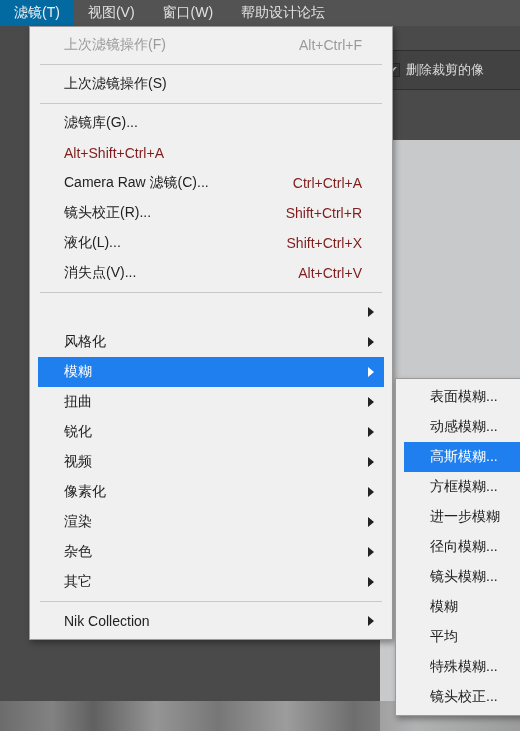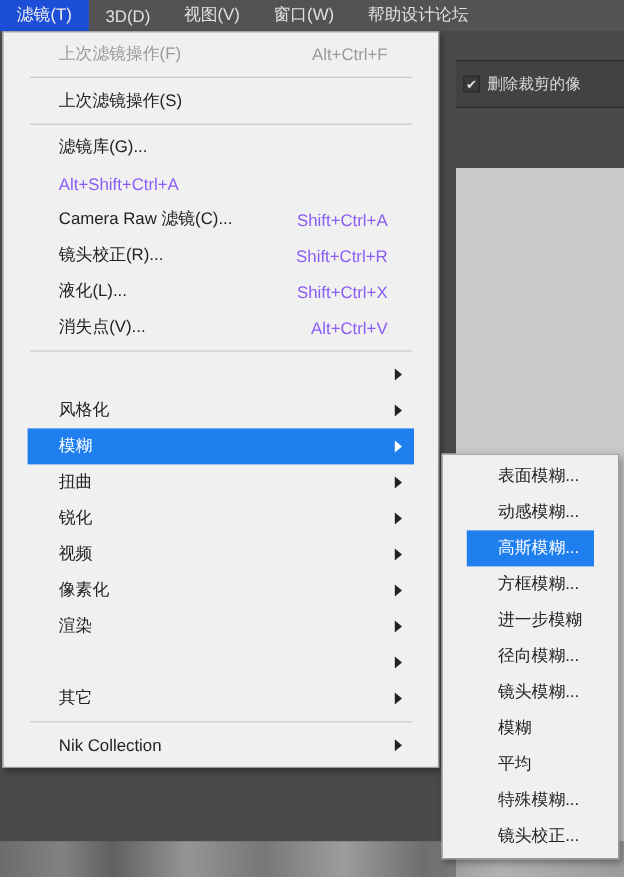--- a/index.html
+++ b/index.html
@@ -18,21 +18,21 @@
     color: #e0e0e0;
     align-items: center;
     position: relative;
     z-index: 1;
   }
   .menubar .mitem {
     padding: 4px 14px;
     cursor: default;
   }
   .menubar .mitem.active {
-    background: #1d4ed8;
+    background: #0369a1;
     color: #f0f0f0;
   }
   .watermark {
     position: absolute;
     right: 6px; top: 6px;
     color: #999;
     font-size: 10px;
     letter-spacing: 1px;
     font-family: Arial, sans-serif;
   }
@@ -70,21 +70,22 @@
     height: 30px;
     background: linear-gradient(90deg,#7a7a7a,#9a9a9a 10%,#6a6a6a 18%,#b5b5b5 30%,#8a8a8a 42%,#c0c0c0 55%,#7d7d7d 68%,#a8a8a8 80%,#888 100%);
     opacity: 0.7;
   }
   
   .menu {
     position: absolute;
     background: #f0f0f0;
     border: 1px solid #9a9a9a;
     box-shadow: 2px 3px 6px rgba(0,0,0,.35);
-    padding: 3px 20px;
+    padding: 3px 8px;
+    margin-left: 27px;
   }
   .menu1 {
     left: 2px; top: 26px;
     width: 364px;
     z-index: 10;
   }
   .menu2 {
     left: 368px; top: 378px;
     width: 148px;
     z-index: 20;
@@ -92,21 +93,21 @@
   .row {
     display: flex;
     align-items: center;
     height: 30px;
     padding: 0 22px 0 26px;
     color: #222;
     cursor: default;
     position: relative;
   }
   .row .lbl { flex: 1; white-space: nowrap; }
-  .row .accel { color: #8b5cf6; font-size: 14px; }
+  .row .accel { color: #7f1d1d; font-size: 14px; }
   .row.disabled .lbl, .row.disabled .accel { color: #9a9a9a; }
   .row.hl {
     background: #1f7fef;
     color: #fff;
   }
   .row.hl .lbl { color: #fff; }
   .sep {
     height: 1px;
     background: #c9c9c9;
     margin: 4px 2px;
@@ -119,21 +120,20 @@
     border-bottom: 5px solid transparent;
     border-left: 6px solid #222;
   }
   .row.hl .arrow { border-left-color: #fff; }
 </style>
 </head>
 <body>
 
 <div class="menubar">
   <div class="mitem active">滤镜(T)</div>
-  <div class="mitem">3D(D)</div>
   <div class="mitem">视图(V)</div>
   <div class="mitem">窗口(W)</div>
   <div class="mitem">帮助设计论坛</div>
 </div>
 <div class="watermark">WWW.MISSYUAN.COM</div>
 
 <div class="toolbar-frag">
   <span class="chk">✔</span>
   <span>删除裁剪的像</span>
 </div>
@@ -151,21 +151,21 @@
   </div>
   <div class="sep"></div>
   <div class="row">
     <span class="lbl">滤镜库(G)...</span>
   </div>
   <div class="row">
     <span class="accel">Alt+Shift+Ctrl+A</span>
   </div>
   <div class="row">
     <span class="lbl">Camera Raw 滤镜(C)...</span>
-    <span class="accel">Shift+Ctrl+A</span>
+    <span class="accel">Ctrl+Ctrl+A</span>
   </div>
   <div class="row">
     <span class="lbl">镜头校正(R)...</span>
     <span class="accel">Shift+Ctrl+R</span>
   </div>
   <div class="row">
     <span class="lbl">液化(L)...</span>
     <span class="accel">Shift+Ctrl+X</span>
   </div>
   <div class="row">
@@ -198,20 +198,21 @@
   </div>
   <div class="row">
     <span class="lbl">像素化</span>
     <span class="arrow"></span>
   </div>
   <div class="row">
     <span class="lbl">渲染</span>
     <span class="arrow"></span>
   </div>
   <div class="row">
+    <span class="lbl">杂色</span>
     <span class="arrow"></span>
   </div>
   <div class="row">
     <span class="lbl">其它</span>
     <span class="arrow"></span>
   </div>
   <div class="sep"></div>
   <div class="row">
     <span class="lbl">Nik Collection</span>
     <span class="arrow"></span>

